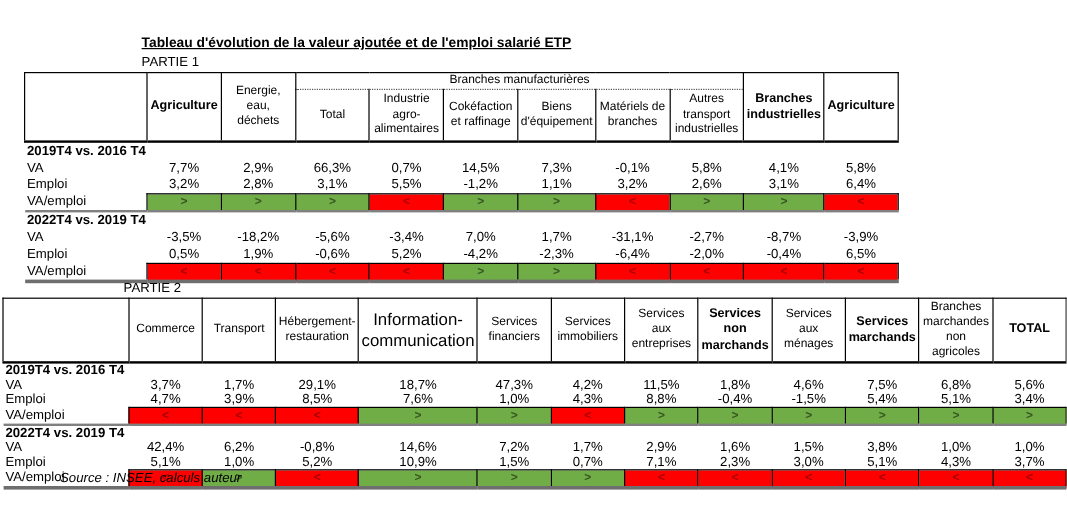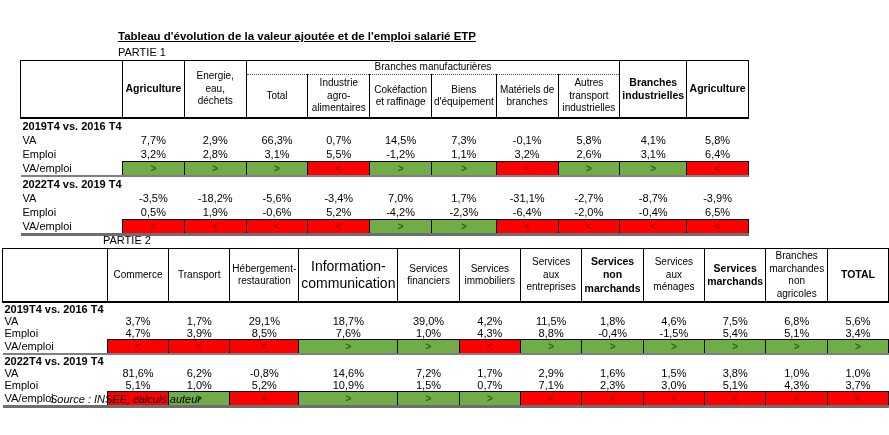--- a/index.html
+++ b/index.html
@@ -218,21 +218,21 @@
           <tbody>
             <tr class="section">
               <td colspan="13">2019T4 vs. 2016 T4</td>
             </tr>
             <tr class="data">
               <td class="rowlabel">VA</td>
               <td class="val">3,7%</td>
               <td class="val">1,7%</td>
               <td class="val">29,1%</td>
               <td class="val">18,7%</td>
-              <td class="val">39,0%</td>
+              <td class="val">47,3%</td>
               <td class="val">4,2%</td>
               <td class="val">11,5%</td>
               <td class="val">1,8%</td>
               <td class="val">4,6%</td>
               <td class="val">7,5%</td>
               <td class="val">6,8%</td>
               <td class="val">5,6%</td>
             </tr>
             <tr class="data">
               <td class="rowlabel">Emploi</td>
@@ -262,21 +262,21 @@
               <td class="bandcell green">&gt;</td>
               <td class="bandcell green">&gt;</td>
               <td class="bandcell green">&gt;</td>
               <td class="bandcell green">&gt;</td>
             </tr>
             <tr class="section">
               <td colspan="13">2022T4 vs. 2019 T4</td>
             </tr>
             <tr class="data">
               <td class="rowlabel">VA</td>
-              <td class="val">81,6%</td>
+              <td class="val">42,4%</td>
               <td class="val">6,2%</td>
               <td class="val">-0,8%</td>
               <td class="val">14,6%</td>
               <td class="val">7,2%</td>
               <td class="val">1,7%</td>
               <td class="val">2,9%</td>
               <td class="val">1,6%</td>
               <td class="val">1,5%</td>
               <td class="val">3,8%</td>
               <td class="val">1,0%</td>

